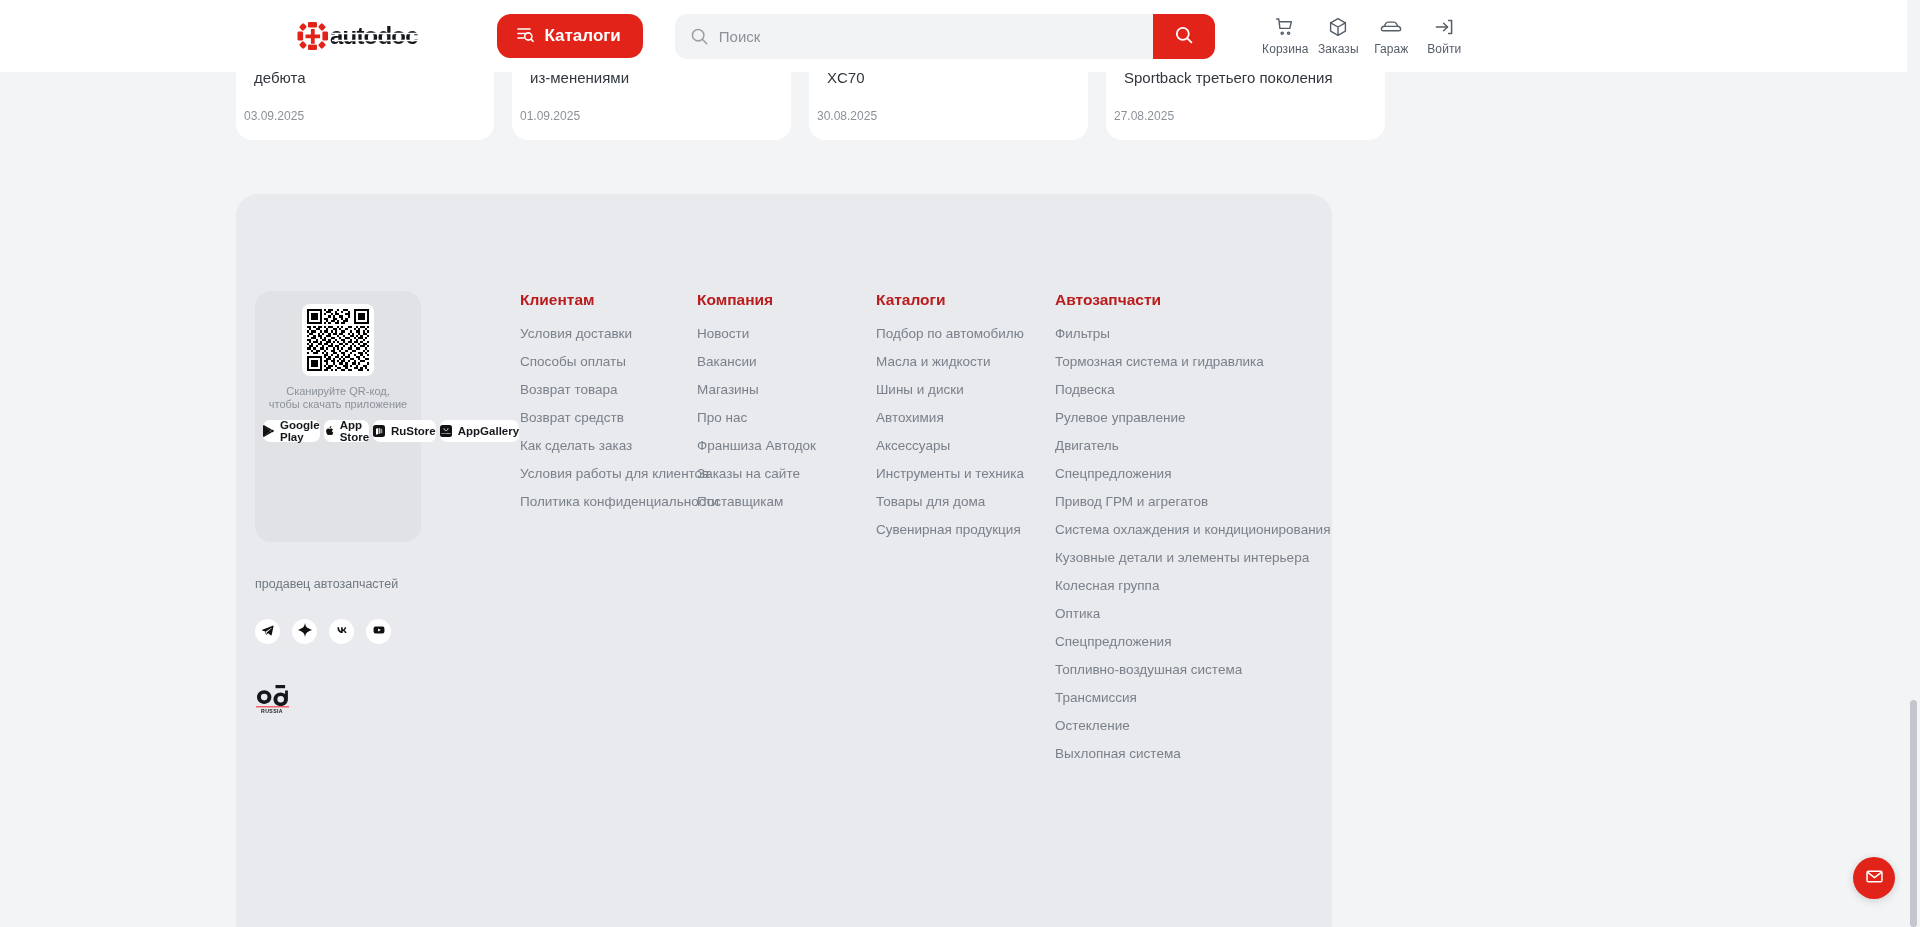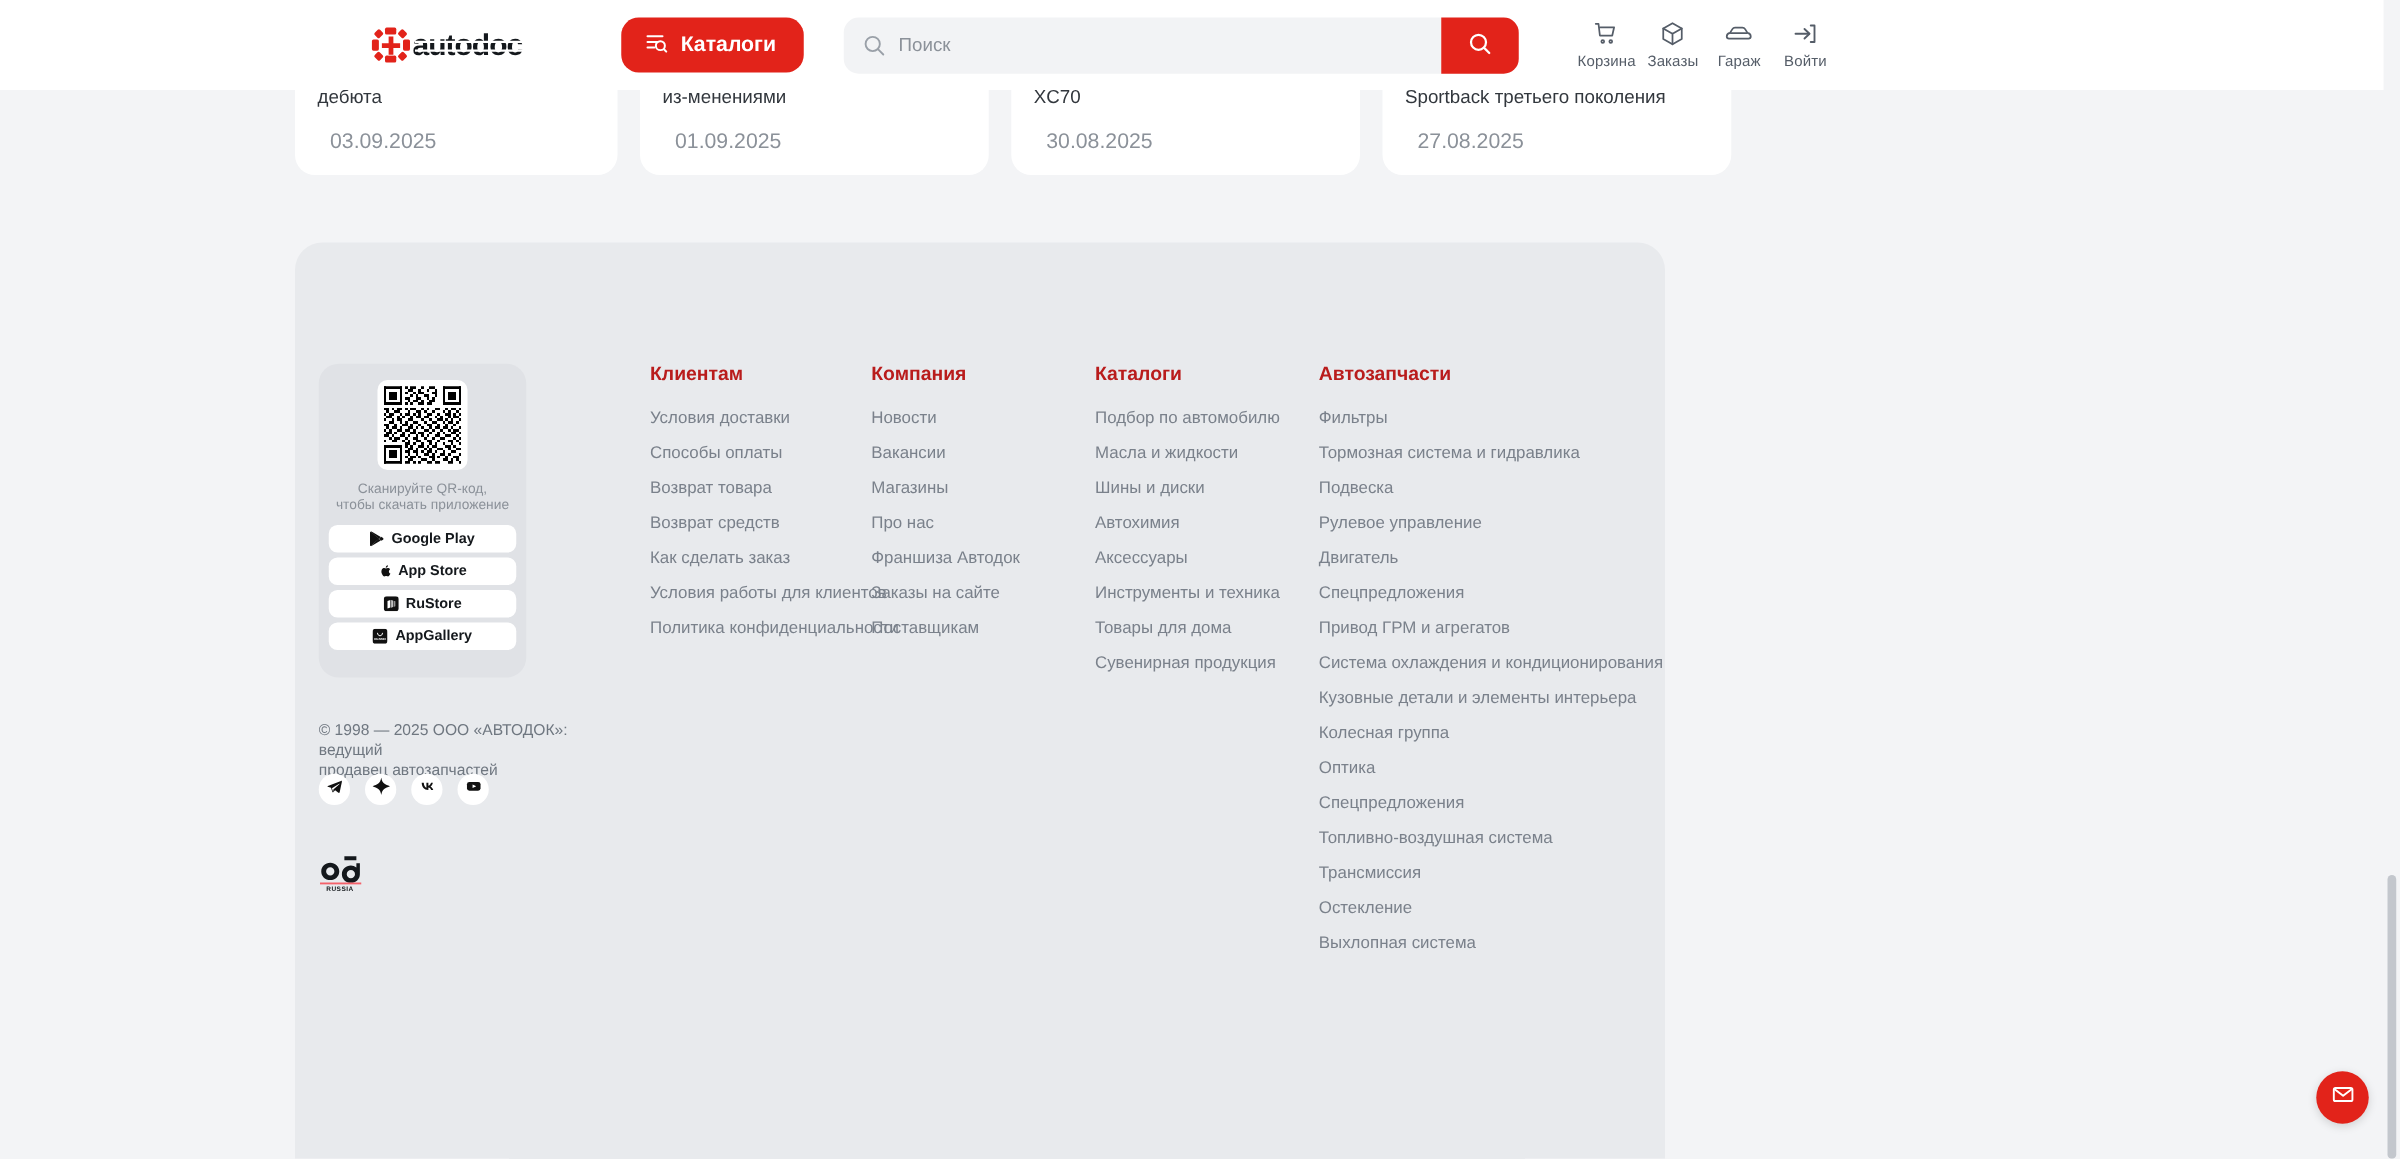--- a/index.html
+++ b/index.html
@@ -73,22 +73,22 @@
   .news-card {
     width: 258px; background: #ffffff; border-radius: 16px;
     padding: 16px 18px 0 18px; position: relative;
   }
   .news-card.w2 { width: 279px; }
   .news-title {
     position: absolute; left: 18px; right: 16px; bottom: 52px;
     font-size: 15px; line-height: 20px; color: #32373d;
   }
   .news-date {
-    position: absolute; left: 28px; bottom: 17px;
-    font-size: 17px; color: #8b9199;
+    position: absolute; left: 8px; bottom: 17px;
+    font-size: 12px; color: #8b9199;
   }
 
   
   .promo-bar {
     position: absolute; left: 255px; top: 210px; width: 1058px; height: 66px;
     background: #ffffff; border-radius: 16px;
     display: flex; align-items: center;
   }
   .promo-logo { width: 250px; padding-left: 17px; display: flex; align-items: center; }
   .promo-link {
@@ -117,21 +117,21 @@
   }
   .qr-box {
     width: 72px; height: 72px; background: #fff; border-radius: 8px;
     padding: 5px; display: flex; align-items: center; justify-content: center;
   }
   .qr-img { width: 100%; height: 100%; display: block; }
   .app-caption {
     margin-top: 9px; font-size: 11px; line-height: 13px;
     color: #8b9199; text-align: center; width: 150px;
   }
-  .store-list { margin-top: 9px; display: flex; flex-direction: column; gap: 4px; width: 150px; }
+  .store-list { margin-top: 9px; display: flex; gap: 4px; width: 150px; }
   .store-btn {
     height: 22px; background: #fff; border-radius: 7px;
     display: flex; align-items: center; justify-content: center; gap: 6px;
     cursor: pointer; font-size: 11.5px; font-weight: 700; color: #14181c;
   }
   .store-ico { display:flex; align-items:center; }
 
   
   .cols { position: absolute; left: 284px; top: 97px; display: flex; }
   .col { display: flex; flex-direction: column; }
@@ -554,21 +554,20 @@
           <a>Спецпредложения</a>
           <a>Топливно-воздушная система</a>
           <a>Трансмиссия</a>
           <a>Остекление</a>
           <a>Выхлопная система</a>
         </div>
 
       </div>
 
       <div class="copyright">
-        <div>© 1998 — 2025 ООО «АВТОДОК»: ведущий</div>
         <div>продавец автозапчастей</div>
       </div>
 
       <div class="socials">
         <div class="soc">
           <span>
             <svg width="13" height="13" viewBox="0 0 16 16">
                 <path d="M14.5 2.2L1.6 7.1c-.6.24-.6.6-.1.75l3.2 1 1.25 3.85c.15.42.08.58.5.58.33 0 .48-.15.66-.33l1.6-1.55 3.3 2.44c.6.33 1.04.16 1.2-.56l2.16-10.2c.22-.88-.33-1.28-.9-1.02zM5.6 9.45l7.12-4.5c.35-.21.67-.1.4.13L7.02 10.6l-.24 2.55-1.18-3.7z" fill="#111"></path>
               </svg>
           </span>

